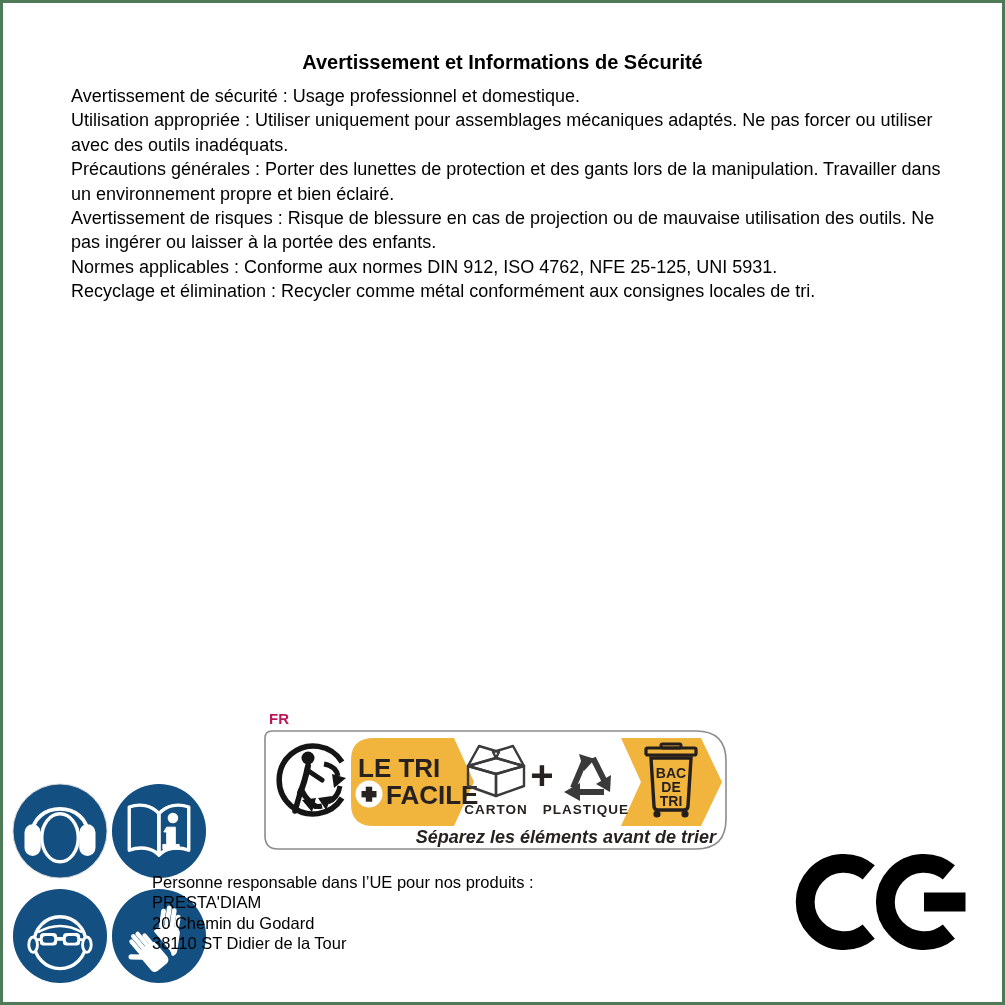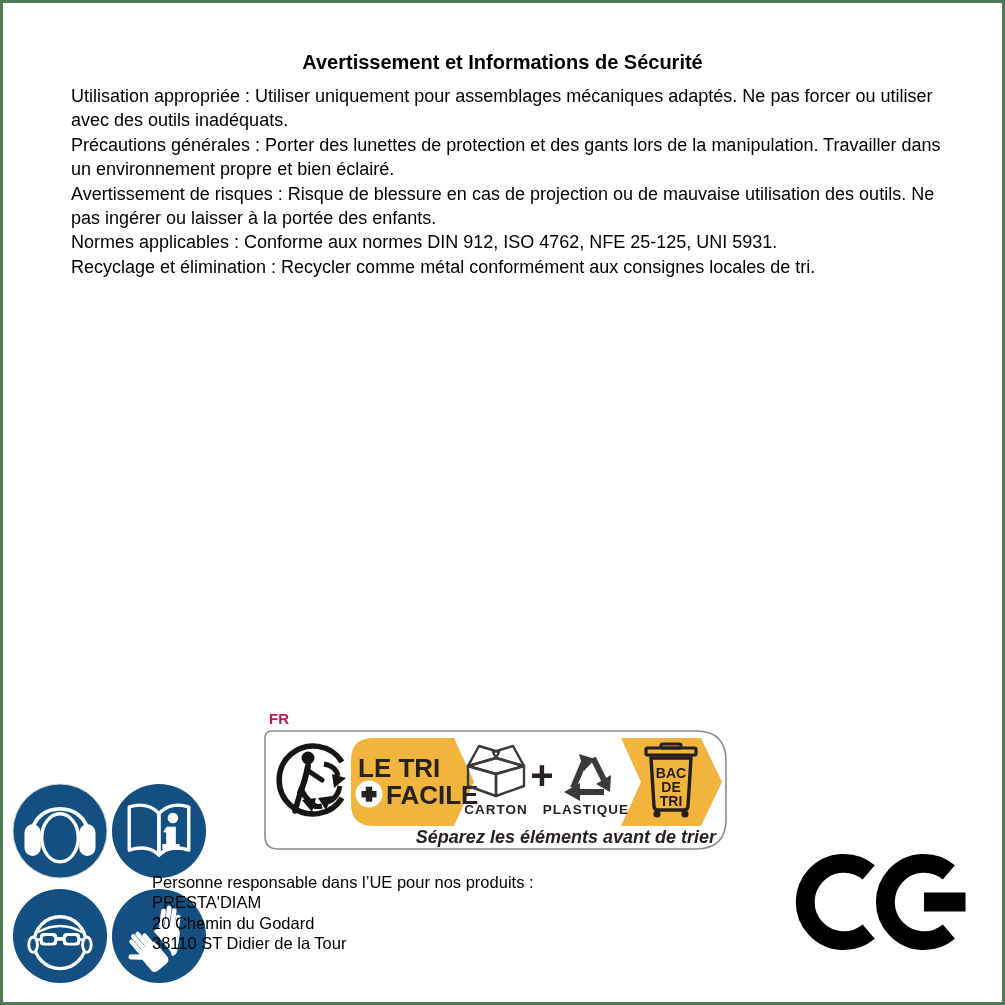--- a/index.html
+++ b/index.html
@@ -23,20 +23,21 @@
   svg text{font-family:"Liberation Sans", sans-serif;}
 </style>
 </head>
 <body>
 
 <div class="frame"></div>
 
 <div class="title">Avertissement et Informations de Sécurité</div>
 
 <div class="safety">
+  <p>Avertissement de sécurité : Usage professionnel et domestique.</p>
   <p>Utilisation appropriée : Utiliser uniquement pour assemblages mécaniques adaptés. Ne pas forcer ou utiliser avec des outils inadéquats.</p>
   <p>Précautions générales : Porter des lunettes de protection et des gants lors de la manipulation. Travailler dans un environnement propre et bien éclairé.</p>
   <p>Avertissement de risques : Risque de blessure en cas de projection ou de mauvaise utilisation des outils. Ne pas ingérer ou laisser à la portée des enfants.</p>
   <p>Normes applicables : Conforme aux normes DIN 912, ISO 4762, NFE 25-125, UNI 5931.</p>
   <p>Recyclage et élimination : Recycler comme métal conformément aux consignes locales de tri.</p>
 </div>
 
 <div class="icon-grid">
 
   <svg class="mi ear" viewBox="0 0 100 100">

